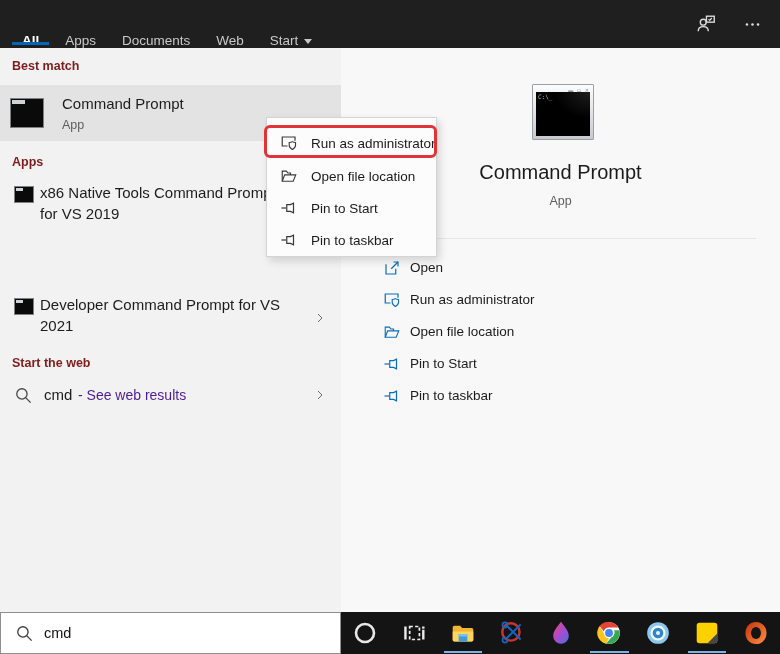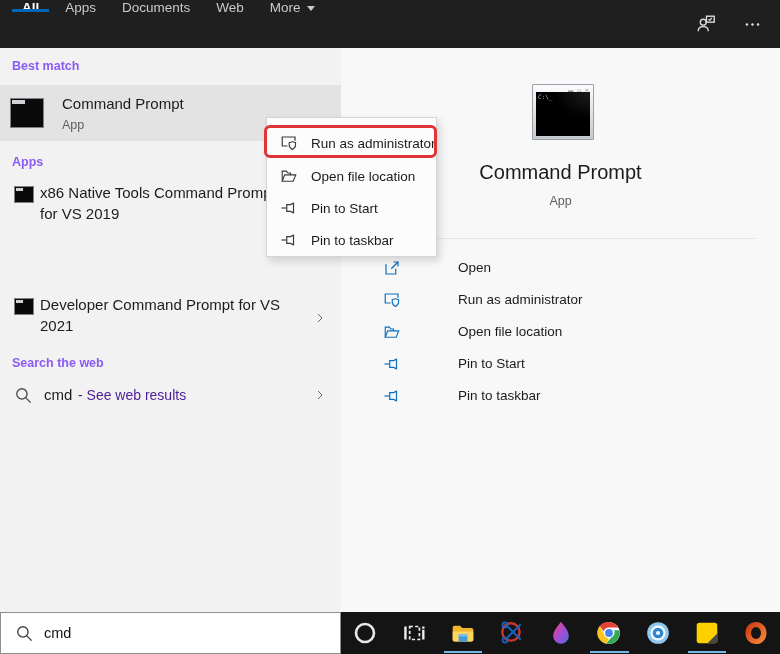--- a/index.html
+++ b/index.html
@@ -2,31 +2,31 @@
 <html><head>
 <meta charset="utf-8">
 <style>
   * { margin:0; padding:0; box-sizing:border-box; }
   html,body { width:780px; height:654px; background:#fff; }
   body { font-family:"Liberation Sans", sans-serif; }
   .screen { position:relative; width:780px; height:654px; overflow:hidden; background:#f2f2f2; }
 
   
   .topbar { position:absolute; left:0; top:0; width:780px; height:48px; background:#1f1f1f; display:flex; align-items:stretch; }
-  .tabs { display:flex; align-items:flex-start; padding-left:22px; gap:26px; }
+  .tabs { display:flex; align-items:flex-end; padding-left:22px; gap:26px; }
   .tab { position:relative; display:flex; align-items:center; gap:6px; font-size:13.5px; color:#c9c9c9; cursor:default; }
   .tab.active { color:#fff; font-weight:bold; }
   .tab.active::after { content:''; position:absolute; left:-10px; right:-10px; bottom:3px; height:3px; background:#0067b8; }
   .caret { width:0; height:0; border-left:4.5px solid transparent; border-right:4.5px solid transparent; border-top:5px solid #c9c9c9; margin-top:2px; }
   .topbar-right { position:absolute; right:18px; top:0; height:48px; display:flex; align-items:center; gap:26px; }
   .tb-ic { width:22px; height:22px; color:#dcdcdc; }
 
   
   .left-panel { position:absolute; left:0; top:48px; width:341px; height:564px; background:#f2f2f2; }
-  .sec-header { position:absolute; left:12px; font-size:12.5px; font-weight:bold; color:#8b5cf6; }
+  .sec-header { position:absolute; left:12px; font-size:12.5px; font-weight:bold; color:#7f1d1d; }
   .bm-header { top:11px; }
   .bm-row { position:absolute; left:0; top:37px; width:341px; height:56px; background:#e3e3e3; }
   .bm-title { position:absolute; left:62px; top:10px; font-size:15px; color:#1c1c1c; }
   .bm-sub { position:absolute; left:62px; top:33px; font-size:12.5px; color:#5e5e5e; }
   .apps-header { top:107px; }
   .app-row { position:absolute; left:0; width:341px; height:52px; }
   .app-row .txt { position:absolute; left:40px; top:1px; width:248px; font-size:15px; line-height:21px; color:#1c1c1c; }
   .row-chevron { position:absolute; left:314px; top:16px; width:12px; height:18px; color:#5c5c5c; }
   .web-header { top:308px; }
   .web-row { position:absolute; left:0; top:330px; width:341px; height:38px; }
@@ -52,21 +52,21 @@
   .right-panel { position:absolute; left:341px; top:48px; width:439px; height:564px; background:#f8f8f8; }
   .cmd-lg { position:absolute; left:191px; top:36px; width:62px; height:56px; background:linear-gradient(#fbfcfd,#c6cacf); border:1px solid #9aa0a6; border-radius:1px; }
   .cmd-lg .body { position:absolute; left:3px; top:7px; right:3px; bottom:3px; background:radial-gradient(120% 110% at 100% 0%, #1d1d1d 0%, #000 55%); }
   .cmd-lg .body::before { content:'C:\\_'; position:absolute; left:2px; top:1px; font-size:6px; color:#b9b9b9; font-family:"DejaVu Sans Mono",monospace; }
   .cmd-lg .dots { position:absolute; right:3px; top:2px; font-size:5px; color:#8b9096; letter-spacing:1px; }
   .pv-title { position:absolute; left:0; top:113px; width:100%; text-align:center; font-size:20px; color:#1b1b1b; }
   .pv-sub { position:absolute; left:0; top:146px; width:100%; text-align:center; font-size:12.5px; color:#5e5e5e; }
   .pv-divider { position:absolute; left:24px; right:24px; top:190px; border-top:1px solid #e6e6e6; }
   .action-row { position:absolute; left:0; width:439px; height:32px; }
   .action-row .aic { position:absolute; left:42px; top:7px; width:18px; height:18px; color:#0b6dbd; }
-  .action-row .albl { position:absolute; left:69px; top:8px; font-size:13.5px; color:#1b1b1b;margin-left:48px; }
+  .action-row .albl { position:absolute; left:69px; top:8px; font-size:13.5px; color:#1b1b1b; }
 
   
   .ctx-menu { position:absolute; left:266px; top:117px; width:171px; height:140px; background:#fcfcfc; border:1px solid #d4d4d4; box-shadow:3px 4px 8px rgba(0,0,0,0.14); z-index:10; }
   .ctx-item { position:absolute; left:0; width:100%; height:31px; }
   .ctx-item .cic { position:absolute; left:13px; top:6px; width:18px; height:18px; color:#3a3a3a; }
   .ctx-item .clbl { position:absolute; left:44px; top:8px; font-size:13.5px; color:#1b1b1b; }
   .annotation { position:absolute; left:-3px; top:7px; width:173px; height:33px; border:3px solid #e13438; border-radius:6px; pointer-events:none; z-index:11; }
 
   
   .taskbar { position:absolute; left:341px; top:612px; width:439px; height:42px; background:#141414; display:flex; align-items:center; }
@@ -184,21 +184,21 @@
       <div class="tab">
           <span>Apps</span>
         </div>
       <div class="tab">
           <span>Documents</span>
         </div>
       <div class="tab">
           <span>Web</span>
         </div>
       <div class="tab">
-          <span>More</span>
+          <span>Start</span>
           <span class="caret"></span>
         </div>
     </div>
     <div class="topbar-right">
       <svg class="tb-ic">
           <use href="#i-feedback"></use>
         </svg>
       <svg class="tb-ic" style="width:19px;height:19px">
           <use href="#i-ellipsis"></use>
         </svg>
@@ -224,21 +224,21 @@
         </svg>
     </div>
     <div class="app-row" style="top:245px">
       <div class="cmd-icon cmd-sm"></div>
       <div class="txt">Developer Command Prompt for VS 2021</div>
       <svg class="row-chevron">
           <use href="#i-chevron"></use>
         </svg>
     </div>
 
-    <div class="sec-header web-header">Search the web</div>
+    <div class="sec-header web-header">Start the web</div>
     <div class="web-row">
       <svg class="mag">
           <use href="#i-search"></use>
         </svg>
       <span class="web-query">cmd</span>
       <span class="web-suffix">- See web results</span>
       <svg class="row-chevron">
           <use href="#i-chevron"></use>
         </svg>
     </div>

